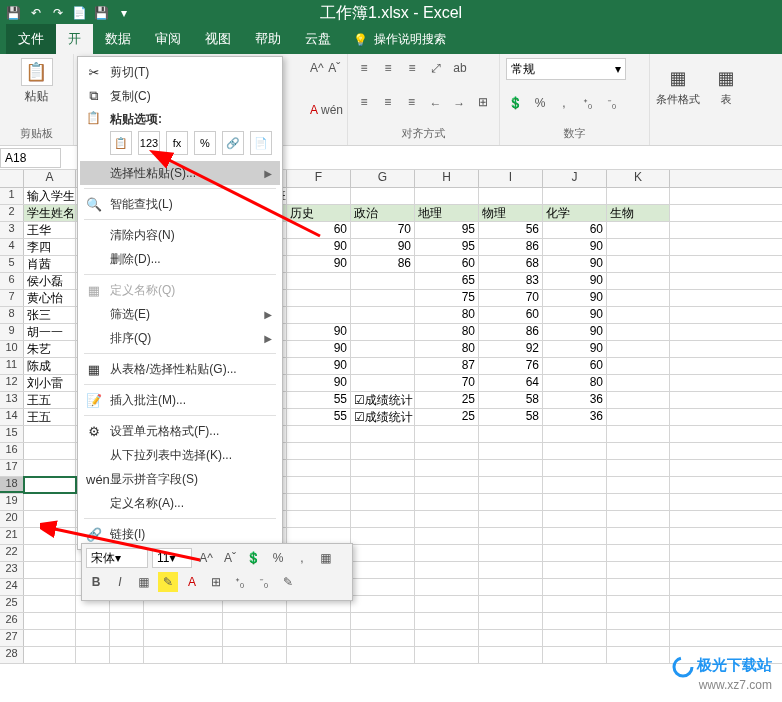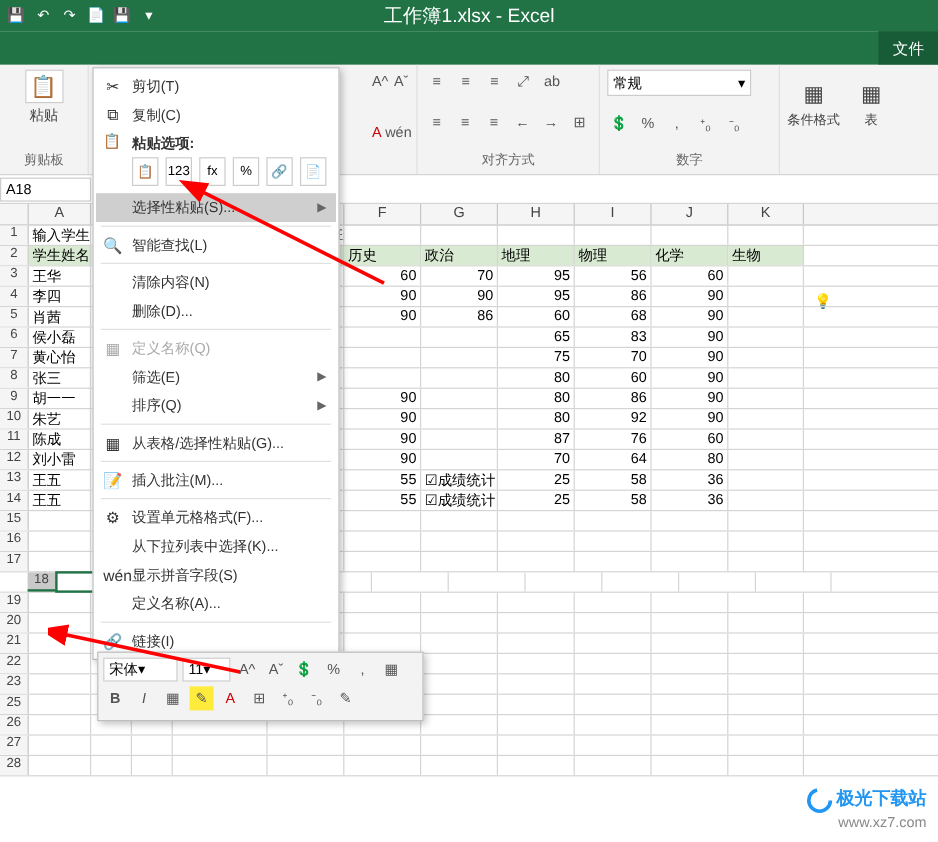--- a/index.html
+++ b/index.html
@@ -5,52 +5,52 @@
 * { box-sizing: border-box; margin: 0; padding: 0; font-family: "Microsoft YaHei", Arial, sans-serif; }
 body { background: #fff; width: 782px; height: 702px; overflow: hidden; position: relative; }
 
 
 .titlebar { background: #217346; height: 26px; display: flex; align-items: center; padding: 0 6px; color: #fff; }
 .titlebar .qat { display: flex; gap: 6px; align-items: center; }
 .titlebar .qat span { width: 16px; height: 16px; display: inline-flex; align-items: center; justify-content: center; font-size: 12px; color: #fff; }
 .titlebar .title { position: absolute; left: 50%; transform: translateX(-50%); font-size: 16px; color: #fff; }
 
 
-.ribbon-tabs { background: #217346; height: 28px; display: flex; align-items: flex-end; padding-left: 6px; gap: 0; flex-direction: column; }
+.ribbon-tabs { background: #217346; height: 28px; display: flex; align-items: flex-end; padding-left: 6px; gap: 0; }
 .ribbon-tabs .tab { color: #fff; font-size: 13px; padding: 6px 12px; cursor: pointer; }
 .ribbon-tabs .tab.file { background: #185c37; }
 .ribbon-tabs .tab.active { background: #f3f3f3; color: #217346; }
 .ribbon-tabs .search { color: #fff; font-size: 12px; padding: 6px 10px; display: flex; gap: 6px; align-items: center; }
 
 
 .ribbon { background: #f3f3f3; height: 92px; border-bottom: 1px solid #d4d4d4; position: relative; display: flex; }
 .rgroup { border-right: 1px solid #e0e0e0; padding: 4px 6px; display: flex; flex-direction: column; justify-content: space-between; }
 .rgroup .lbl { font-size: 11px; color: #666; text-align: center; }
 .clip-btn { display: flex; flex-direction: column; align-items: center; gap: 2px; font-size: 12px; color: #444; }
 .clip-icon { width: 32px; height: 28px; display: inline-block; background: #fff; border: 1px solid #ccc; position: relative; }
 .clip-icon::after { content:"📋"; position:absolute; left:4px; top:2px; font-size:18px; }
 .rrow { display:flex; gap:4px; }
 .ricon { width:20px; height:20px; display:inline-flex; align-items:center; justify-content:center; font-size:12px; color:#555; cursor:pointer; }
 .number-sel { border:1px solid #ccc; background:#fff; height:22px; width:120px; font-size:12px; display:inline-flex; align-items:center; padding:0 4px; justify-content:space-between;}
 .big-btn { display:flex; flex-direction:column; align-items:center; font-size:11px; color:#444; padding-top:6px;}
 .big-btn .imark{width:28px;height:28px;display:inline-flex;align-items:center;justify-content:center;font-size:18px;}
 
 
 .fbar-row { display:flex; height:24px; border-bottom:1px solid #d4d4d4; align-items:center;}
-.namebox { width:76px; border-right:1px solid #ccc; border-bottom:1px solid #ccc; border-top:1px solid #ccc; border-left:1px solid #ccc; font-size:12px; padding:2px 4px; background:#fff;}
+.namebox { width:61px; border-right:1px solid #ccc; border-bottom:1px solid #ccc; border-top:1px solid #ccc; border-left:1px solid #ccc; font-size:12px; padding:2px 4px; background:#fff;}
 
 
 .grid { position: relative; }
 .heads { display: flex; height: 18px; background: #f5f5f5; border-bottom: 1px solid #c6c6c6; }
 .corner { width: 24px; border-right:1px solid #c6c6c6;}
 .colh { border-right:1px solid #c6c6c6; font-size:12px; text-align:center; color:#444; }
 .rows { }
 .row { display:flex; height:17px; border-bottom:1px solid #d4d4d4;}
 .rowh { width:24px; background:#f5f5f5; border-right:1px solid #c6c6c6; font-size:11px; text-align:center; color:#444;}
-.rowh.sel {background:#c9c9c9; border-bottom:2px solid #217346;margin-left:23px;}
+.rowh.sel {background:#c9c9c9; border-bottom:2px solid #217346;}
 .cell { border-right:1px solid #d4d4d4; font-size:12px; padding:0 3px; overflow:hidden; white-space:nowrap; }
 .cell.sel { outline:2px solid #217346; outline-offset:-1px;}
 .cell.hdr { background:#d9ead3;}
 .cell.r { text-align:right;}
 
 
 .ctx { position:absolute; left:77px; top:56px; width:206px; background:#fff; border:1px solid #bdbdbd; box-shadow:2px 2px 6px rgba(0,0,0,.25); padding:3px 2px; z-index:20;}
 .ctx .item { display:flex; align-items:center; height:24px; padding:0 8px 0 30px; font-size:12px; color:#333; position:relative; }
 .ctx .item.disabled { color:#aaa; }
 .ctx .item.hov { background:#cfcfcf;}
@@ -496,20 +496,34 @@
         <div class="cell" style="width: 64px;"></div>
         <div class="cell" style="width: 64px;"></div>
         <div class="cell" style="width: 64px;"></div>
         <div class="cell" style="width: 64px;"></div>
         <div class="cell" style="width: 64px;"></div>
         <div class="cell" style="width: 64px;"></div>
         <div class="cell" style="width: 63px;"></div>
       </div>
       <div class="row">
         <div class="rowh">23</div>
+        <div class="cell" style="width: 52px;"></div>
+        <div class="cell" style="width: 34px;"></div>
+        <div class="cell" style="width: 34px;"></div>
+        <div class="cell" style="width: 79px;"></div>
+        <div class="cell" style="width: 64px;"></div>
+        <div class="cell" style="width: 64px;"></div>
+        <div class="cell" style="width: 64px;"></div>
+        <div class="cell" style="width: 64px;"></div>
+        <div class="cell" style="width: 64px;"></div>
+        <div class="cell" style="width: 64px;"></div>
+        <div class="cell" style="width: 63px;"></div>
+      </div>
+      <div class="row">
+        <div class="rowh">24</div>
         <div class="cell" style="width: 52px;"></div>
         <div class="cell" style="width: 34px;"></div>
         <div class="cell" style="width: 34px;"></div>
         <div class="cell" style="width: 79px;"></div>
         <div class="cell" style="width: 64px;"></div>
         <div class="cell" style="width: 64px;"></div>
         <div class="cell" style="width: 64px;"></div>
         <div class="cell" style="width: 64px;"></div>
         <div class="cell" style="width: 64px;"></div>
         <div class="cell" style="width: 64px;"></div>

